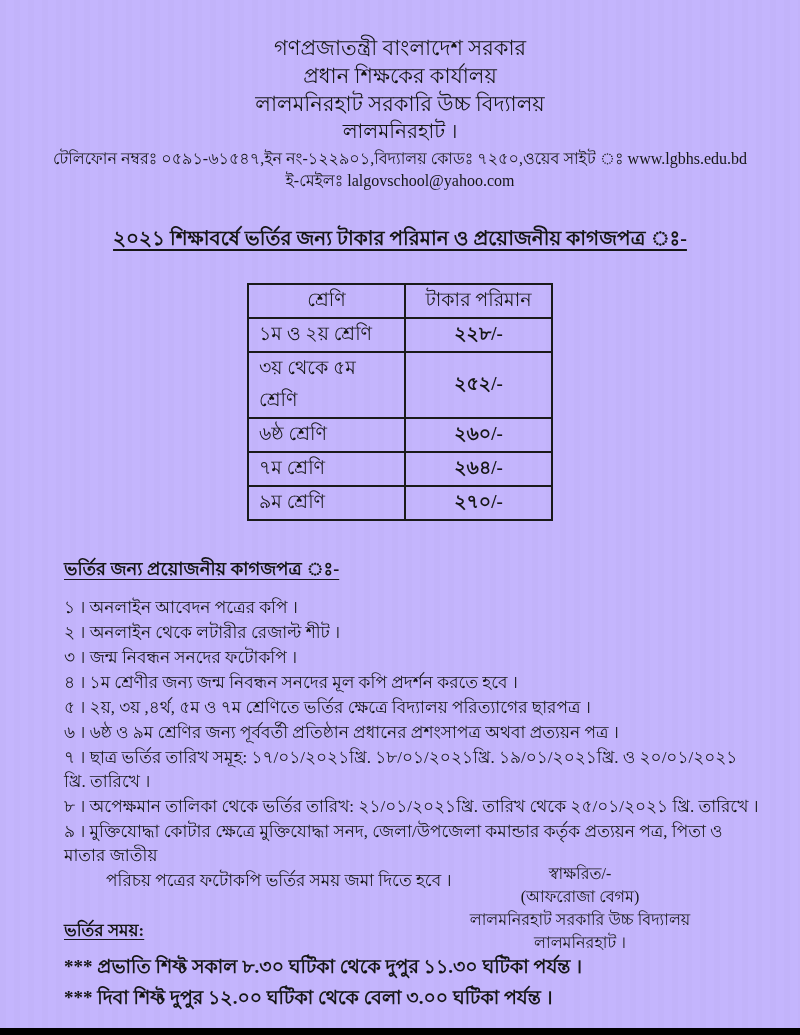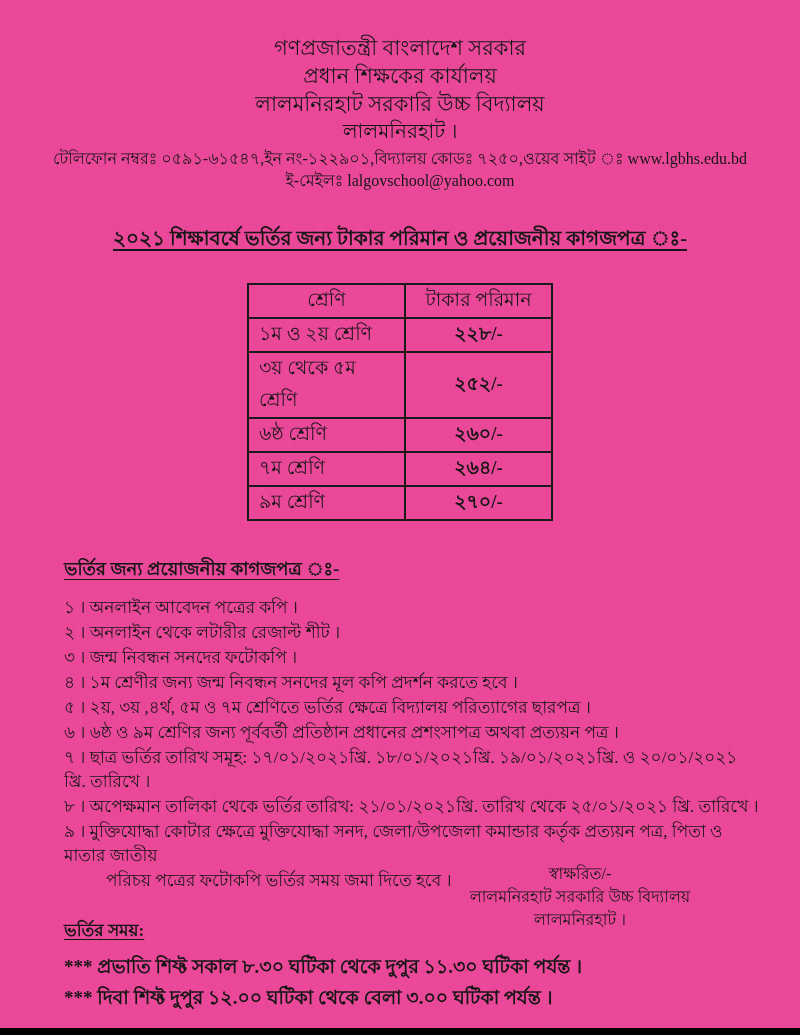--- a/index.html
+++ b/index.html
@@ -5,21 +5,21 @@
   html, body { margin: 0; padding: 0; }
   body {
     width: 800px; height: 1035px;
     font-family: "Liberation Serif", "DejaVu Serif", serif;
     color: #161616;
     background: #ffffff;
   }
   .page {
     position: relative;
     width: 800px; height: 1035px;
-    background: #ec4899;
+    background: #c4b5fd;
     overflow: hidden;
   }
   
   .page::before {
     content: "";
     position: absolute; inset: 0;
     background: repeating-linear-gradient(90deg, rgba(0,0,0,0.012) 0 6px, rgba(0,0,0,0) 6px 14px);
     pointer-events: none;
   }
   .doc-header { padding-top: 34px; text-align: center; }
@@ -150,19 +150,20 @@
   </div>
 
   <div class="timing">
     <div class="heading">ভর্তির সময়:</div>
     <div class="shift-line">*** প্রভাতি শিফ্ট সকাল ৮.৩০ ঘটিকা থেকে দুপুর ১১.৩০ ঘটিকা পর্যন্ত ।</div>
     <div class="shift-line">*** দিবা শিফ্ট দুপুর ১২.০০ ঘটিকা  থেকে বেলা ৩.০০ ঘটিকা পর্যন্ত ।</div>
   </div>
 
   <div class="signature">
     <div>স্বাক্ষরিত/-</div>
+    <div>(আফরোজা বেগম)</div>
     <div>লালমনিরহাট সরকারি উচ্চ বিদ্যালয়</div>
     <div>লালমনিরহাট ।</div>
   </div>
 
   <div class="bottom-scan-edge"></div>
 
 </div>
 
 </body></html>

